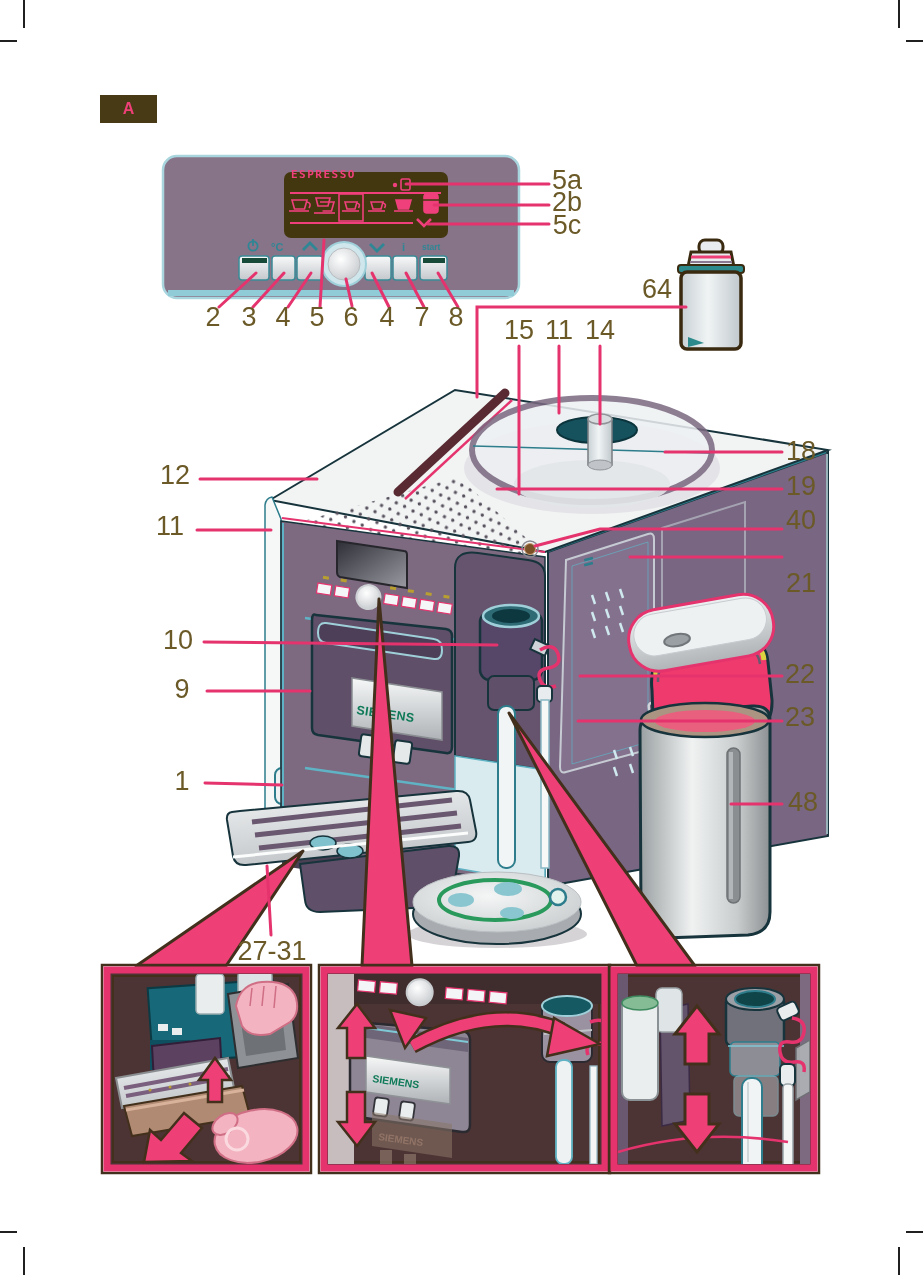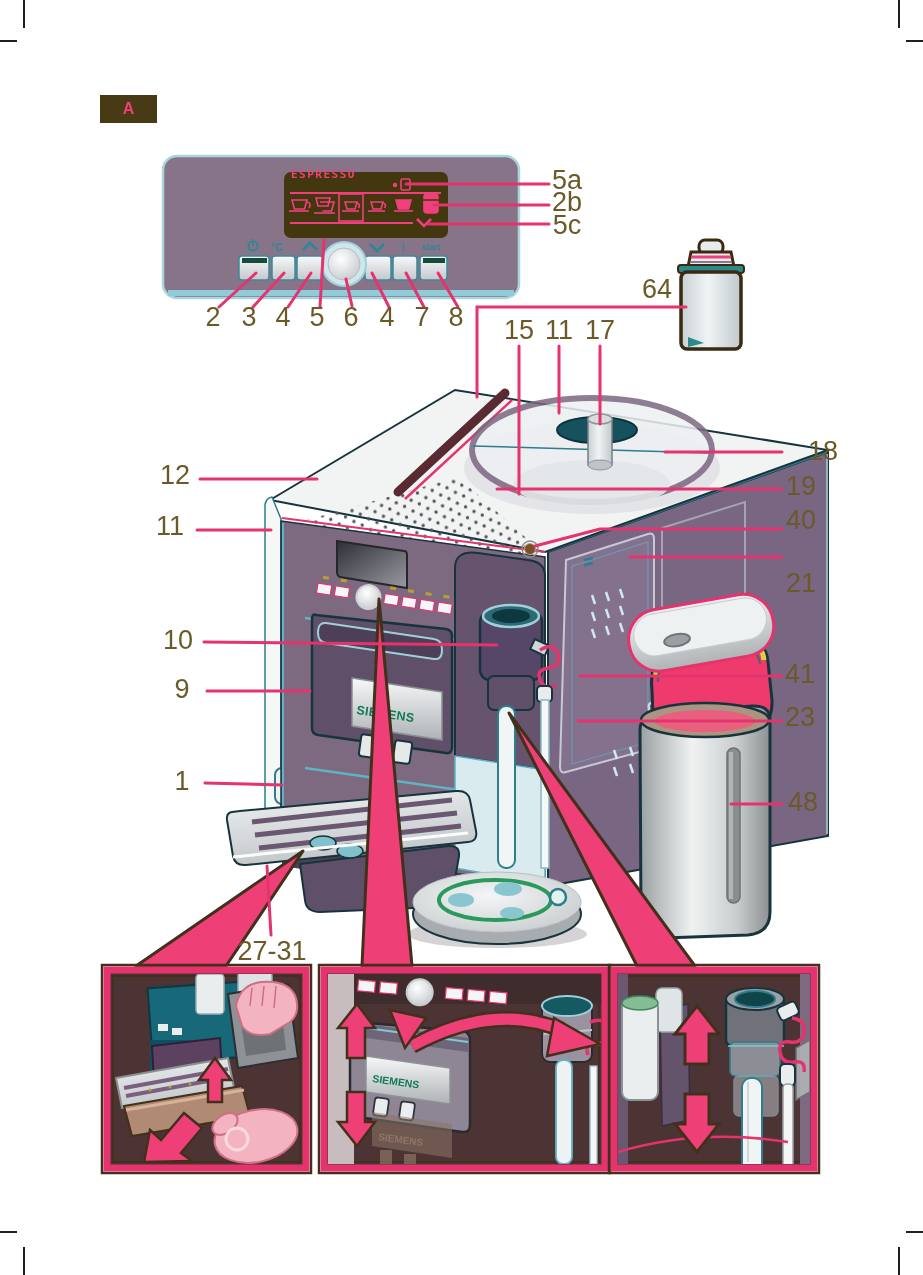--- a/index.html
+++ b/index.html
@@ -481,26 +481,26 @@
 <div class="num" style="left:351px;top:304px">6</div>
 <div class="num" style="left:387px;top:304px">4</div>
 <div class="num" style="left:422px;top:304px">7</div>
 <div class="num" style="left:456px;top:304px">8</div>
 <div class="num" style="left:567px;top:167px">5a</div>
 <div class="num" style="left:567px;top:189px">2b</div>
 <div class="num" style="left:567px;top:212px">5c</div>
 <div class="num" style="left:657px;top:276px">64</div>
 <div class="num" style="left:519px;top:317px">15</div>
 <div class="num" style="left:559px;top:317px">11</div>
-<div class="num" style="left:600px;top:317px">17</div>
-<div class="num" style="left:823px;top:438px">18</div>
+<div class="num" style="left:600px;top:317px">14</div>
+<div class="num" style="left:801px;top:438px">18</div>
 <div class="num" style="left:801px;top:473px">19</div>
 <div class="num" style="left:801px;top:507px">40</div>
 <div class="num" style="left:801px;top:570px">21</div>
-<div class="num" style="left:800px;top:661px">41</div>
+<div class="num" style="left:800px;top:661px">22</div>
 <div class="num" style="left:800px;top:704px">23</div>
 <div class="num" style="left:803px;top:789px">48</div>
 <div class="num" style="left:175px;top:462px">12</div>
 <div class="num" style="left:170px;top:513px">11</div>
 <div class="num" style="left:178px;top:627px">10</div>
 <div class="num" style="left:182px;top:676px">9</div>
 <div class="num" style="left:182px;top:768px">1</div>
 <div class="num" style="left:272px;top:938px">27-31</div>
 
 </div>

